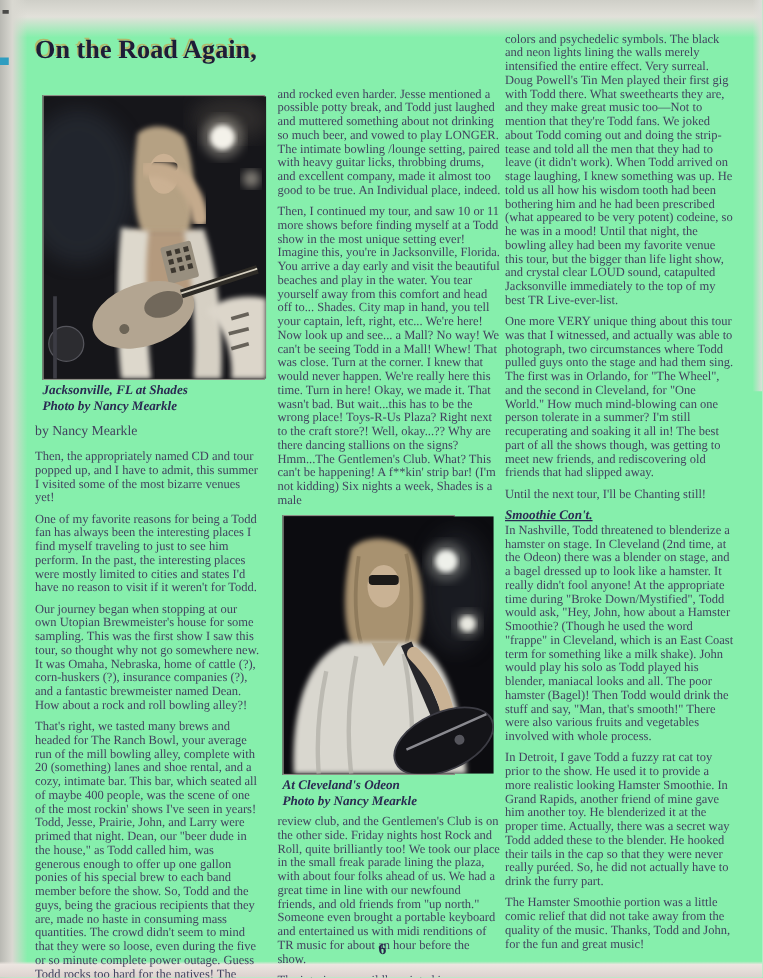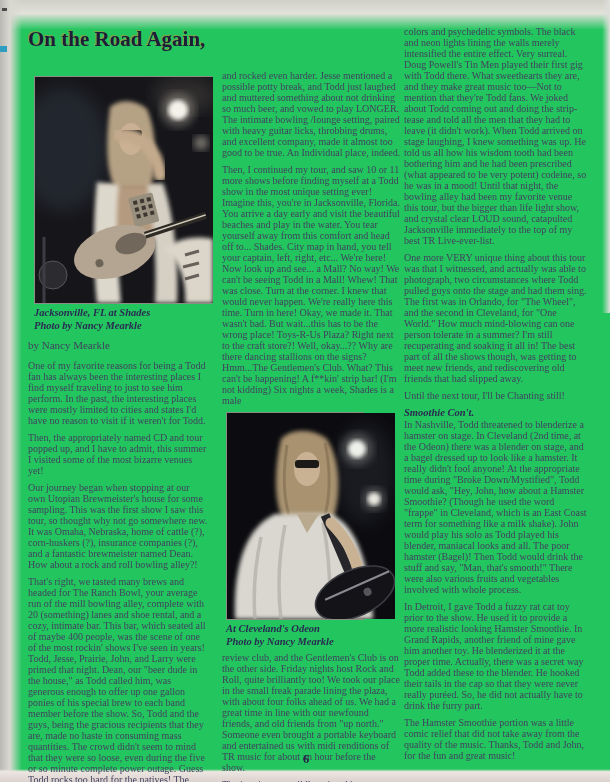--- a/index.html
+++ b/index.html
@@ -1,17 +1,17 @@
 <!DOCTYPE html>
 <html><head>
 <meta charset="utf-8">
 <style>
   html,body{margin:0;padding:0;}
   body{width:610px;height:782px;background:#f6f5ef;font-family:"Liberation Serif",serif;position:relative;overflow:hidden;}
-  .page{position:absolute;inset:0;background:#22c55e;}
+  .page{position:absolute;inset:0;background:#86efac;}
   
   .edge-top{position:absolute;top:0;left:0;width:100%;height:30px;background:linear-gradient(180deg,#cfcfc8 0%,#e2e1da 45%,rgba(247,246,240,0) 100%);pointer-events:none;}
   .edge-left{position:absolute;top:0;left:0;width:22px;height:100%;background:linear-gradient(90deg,#b9b9b3 0%,#d9d8d1 45%,rgba(247,246,240,0) 100%);pointer-events:none;}
   .edge-bottom{position:absolute;bottom:0;left:0;width:100%;height:13px;background:linear-gradient(0deg,#dcd2cf 0%,#ece5e0 80%,rgba(247,246,240,0) 100%);pointer-events:none;}
   .edge-right{position:absolute;top:0;right:0;width:8px;height:40%;background:linear-gradient(270deg,#dededa,rgba(247,246,240,0));pointer-events:none;}
   .blue-mark{position:absolute;left:0;top:46px;width:7px;height:6px;background:#2f9dc0;}
   .speck{position:absolute;left:2px;top:8px;width:5px;height:3px;background:#4a4a48;}
 
   .page-title{position:absolute;left:28px;top:26px;width:380px;font-size:21px;font-weight:bold;line-height:27px;color:#1d1d38;text-shadow:-1.2px -1px 0 rgba(222,134,44,0.5);}
 
@@ -21,21 +21,21 @@
   .col3{left:404px;top:26px;width:183px;}
   .col p{margin:0 0 6px 0;}
 
   figure{margin:0;}
   .photo1{width:178px;margin-left:6px;}
   .photo2{width:138px;margin-left:4px;margin-top:2px;}
   .photo-frame{display:block;border:1px solid #8d8d86;background:#111;line-height:0;}
   .caption{font-size:10.5px;font-weight:bold;font-style:italic;text-align:left;line-height:12.5px;color:#2a2a52;margin-top:3px;}
   .byline{font-size:11px;line-height:13px;margin:7px 0 8px 0;color:#42425f;}
 
-  .smoothie-heading{font-size:10.5px;font-weight:bold;font-style:italic;color:#2a2a52;margin:0 0 1px 0;}
+  .smoothie-heading{font-size:10.5px;font-weight:bold;font-style:italic;color:#2a2a52;margin:0 0 1px 0;text-decoration:underline;}
 
   .footer-issue{position:absolute;left:29px;top:750px;font-size:14.5px;font-weight:bold;color:#1d1d38;}
   .page-number{position:absolute;left:296px;top:752px;width:20px;text-align:center;font-size:12.5px;font-weight:bold;color:#27274a;}
 </style>
 </head>
 <body>
 
 <div class="page">
   <div class="edge-top"></div>
   <div class="edge-left"></div>
@@ -102,22 +102,22 @@
           <circle cx="18" cy="198" r="14" fill="#2c2c30" stroke="#55555c"></circle>
           <line x1="9" y1="160" x2="9" y2="226" stroke="#3c3c44" stroke-width="3"></line>
         </svg>
       </span>
       <figcaption class="caption">
         <div>Jacksonville, FL at Shades</div>
         <div>Photo by Nancy Mearkle</div>
       </figcaption>
     </figure>
     <div class="byline">by Nancy Mearkle</div>
+    <p>Then, the appropriately named CD and tour popped up, and I have to admit, this summer I visited some of the most bizarre venues yet!</p>
     <p>One of my favorite reasons for being a Todd fan has always been the interesting places I find myself traveling to just to see him perform.  In the past, the interesting places were mostly limited to cities and states I'd have no reason to visit if it weren't for Todd.</p>
-    <p>Then, the appropriately named CD and tour popped up, and I have to admit, this summer I visited some of the most bizarre venues yet!</p>
     <p>Our journey began when stopping at our own Utopian Brewmeister's house for some sampling.  This was the first show I saw this tour, so thought why not go somewhere new. It was Omaha, Nebraska, home of cattle (?), corn-huskers (?),  insurance companies (?), and a fantastic brewmeister named Dean. How about a rock and roll bowling alley?!</p>
     <p>That's right,  we tasted many brews and headed for The Ranch Bowl, your average run of the mill bowling alley, complete with 20 (something) lanes and shoe rental, and a cozy, intimate bar.  This bar, which seated all of maybe 400 people, was the scene of one of the most rockin' shows I've seen in years! Todd, Jesse, Prairie, John, and Larry were primed that night.  Dean, our "beer dude in the house," as Todd called him, was generous enough to offer up one gallon ponies of his special brew to each band member before the show. So, Todd and the guys, being the gracious recipients that they are, made no haste in consuming mass quantities.  The crowd didn't seem to mind that they were so loose, even during the five or so minute complete power outage.  Guess Todd rocks too hard for the natives!   The show continued</p>
   </div>
 
   <div class="col col2">
     <p>and rocked even harder.  Jesse mentioned a possible potty break, and Todd just laughed and muttered something about not drinking so much beer, and vowed to play LONGER. The intimate bowling /lounge setting, paired with heavy guitar licks, throbbing drums, and excellent company, made it almost too good to be true.   An Individual place, indeed.</p>
     <p>Then, I continued my tour, and saw 10 or 11 more shows before finding myself at a Todd show in the most unique setting ever! Imagine this, you're in Jacksonville, Florida. You arrive a day early and visit the beautiful beaches and play in the water. You tear yourself away from this comfort and head off to... Shades. City map in hand, you tell your captain, left, right, etc... We're here!  Now look up and see... a Mall? No way! We can't be seeing Todd in a Mall!  Whew! That was close. Turn at the corner.  I knew that would never happen.  We're really here this time. Turn in here!  Okay, we made it.  That wasn't bad.  But wait...this has to be the wrong place!  Toys-R-Us Plaza?  Right next to the craft store?!  Well, okay...?? Why are there dancing stallions on the signs?  Hmm...The Gentlemen's Club.  What?  This can't be happening!  A f**kin' strip bar!  (I'm not kidding)  Six nights a week, Shades is a male</p>
     <figure class="photo2">
       <span class="photo-frame">
         <svg width="168" height="206" viewBox="0 0 168 206">

